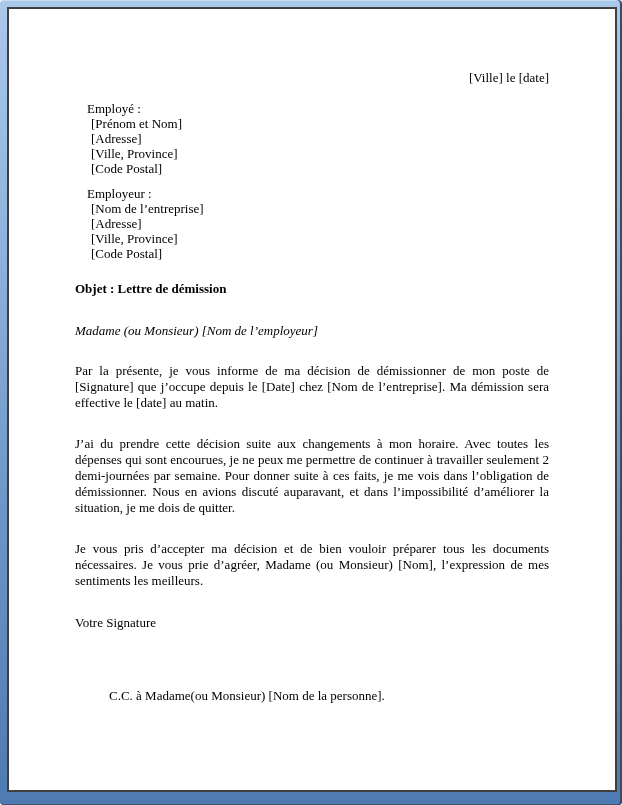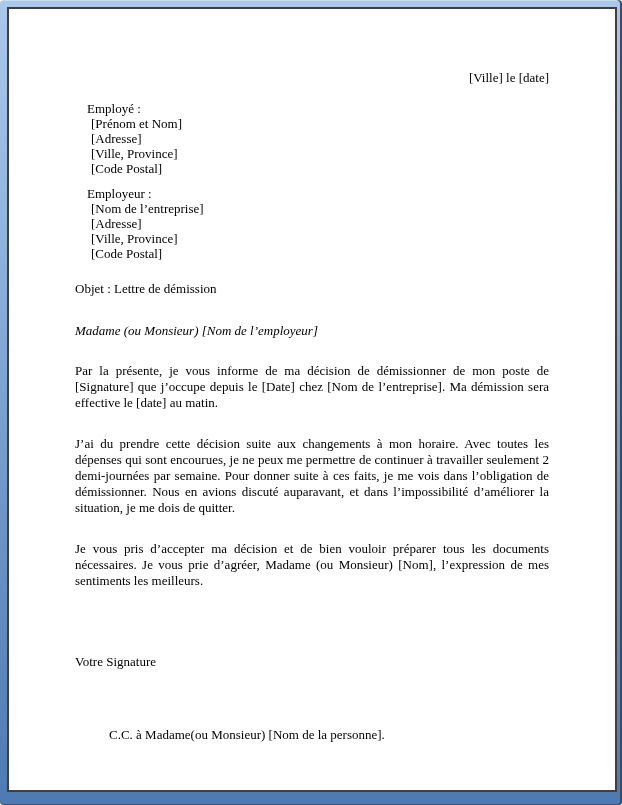--- a/index.html
+++ b/index.html
@@ -22,26 +22,26 @@
     padding: 61px 66px 0 66px;
     overflow: hidden;
     color: #000000;
     font-size: 13px;
     line-height: 15px;
   }
   .dateline { text-align: right; }
   .addr-label { margin-top: 16px; margin-left: 12px; }
   .addr-label.employer { margin-top: 10px; }
   .addr-line { padding-left: 16px; }
-  .subject { margin-top: 20px; font-weight: normal; }
+  .subject { margin-top: 20px; font-weight: bold; }
   .salutation { margin-top: 27px; font-style: italic; }
   .para { margin-top: 25px; text-align: justify; line-height: 16px; }
   .para.p2 { }
   .para.p3 { }
-  .signature-block { margin-top: 65px; font-family: Liberation Serif, serif; }
+  .signature-block { margin-top: 26px; font-family: Liberation Serif, serif; }
   .cc-line { margin-top: 58px; margin-left: 34px; }
 </style>
 </head>
 <body>
 
 <div class="frame">
   <div class="page">
 
     <div class="dateline">[Ville] le [date]</div>
 

